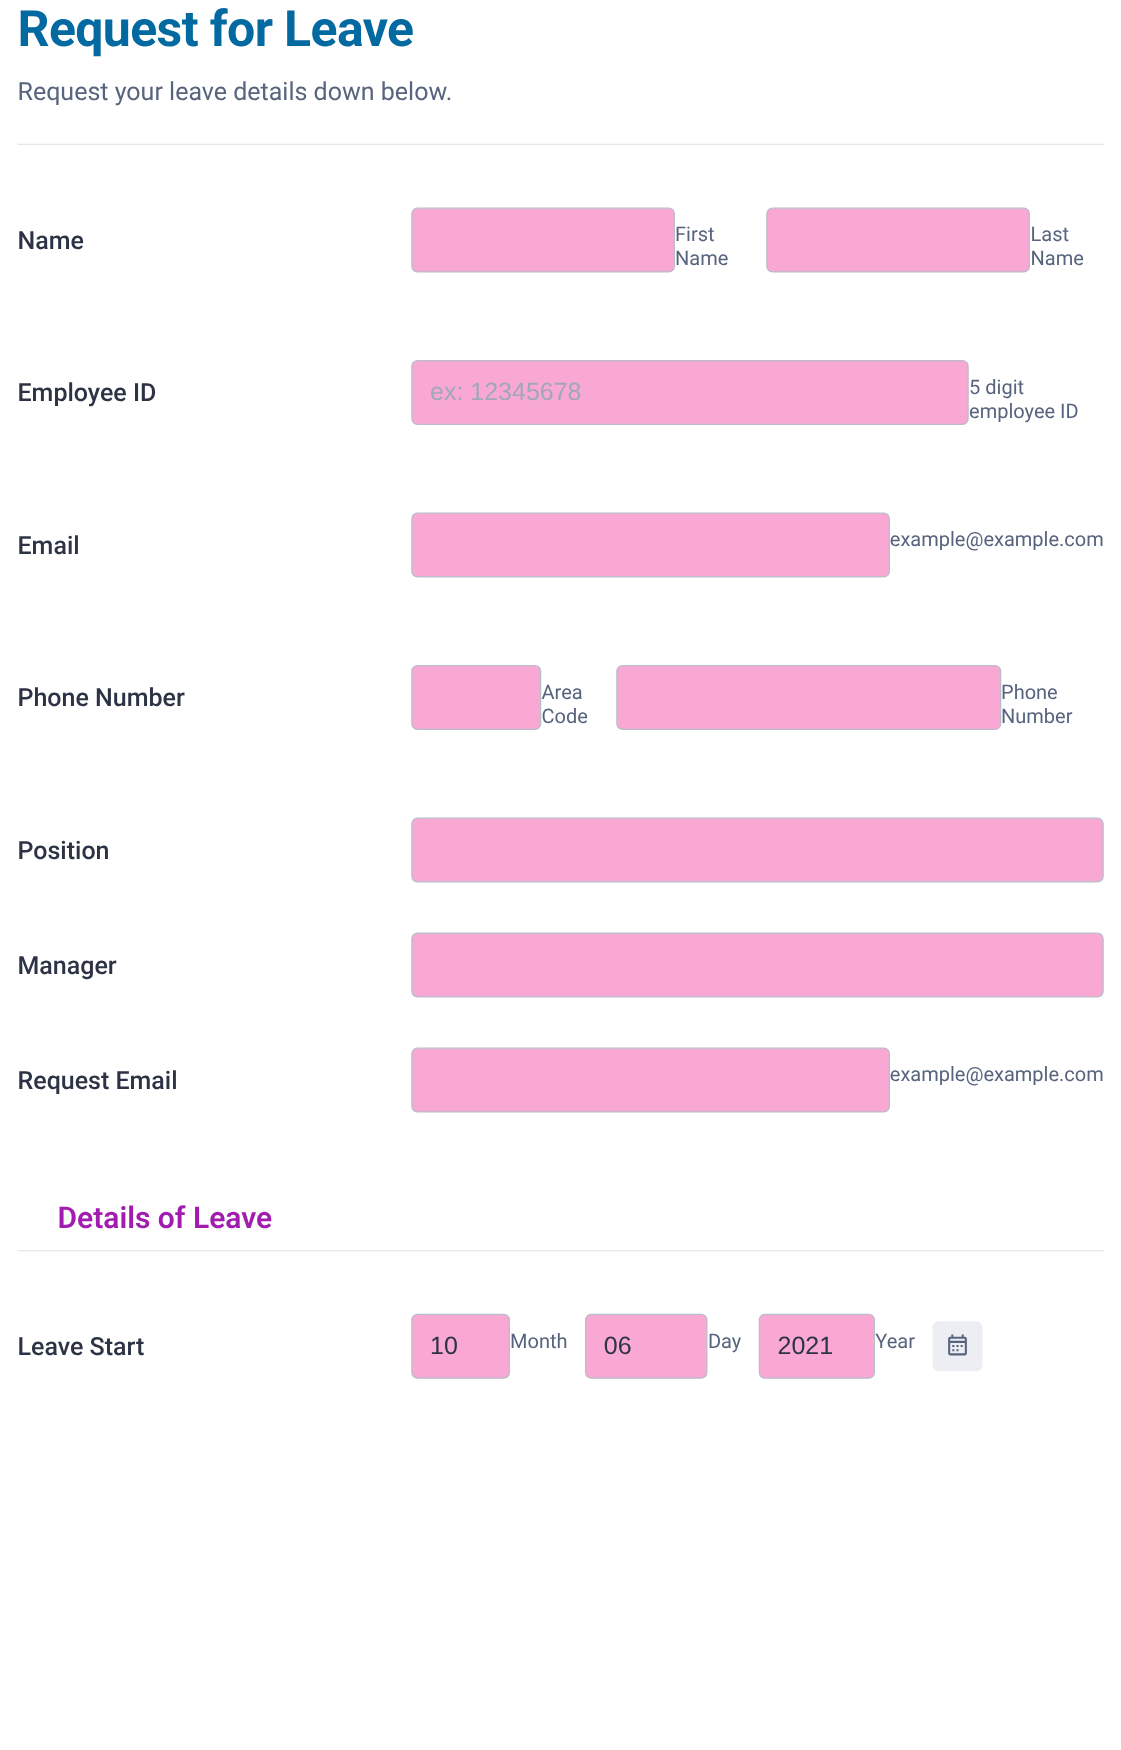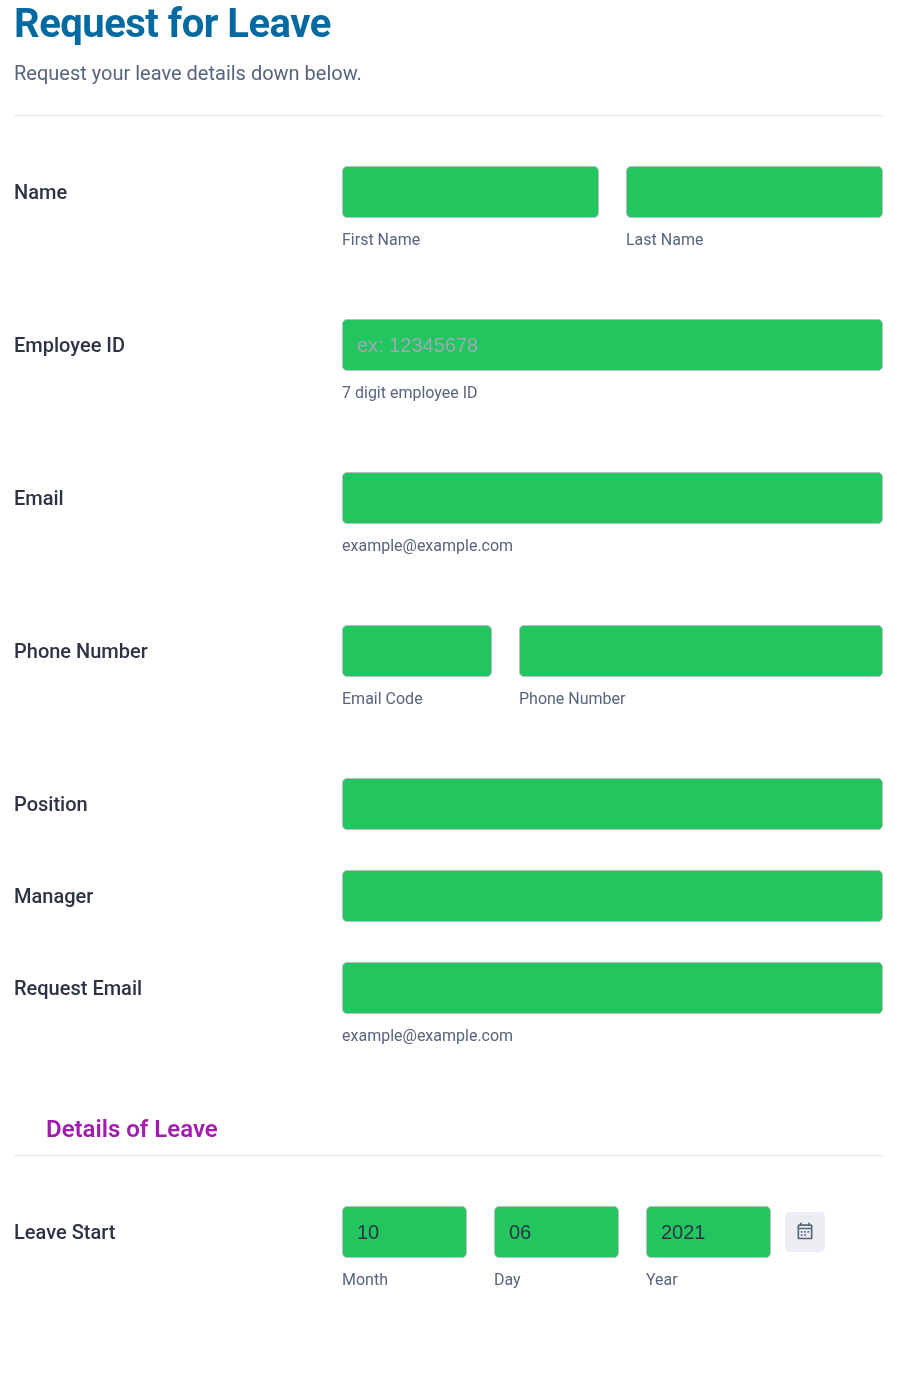--- a/index.html
+++ b/index.html
@@ -54,38 +54,37 @@
     .input-col {
       flex: 1;
     }
     .input-grid {
       display: flex;
       gap: 14px;
     }
     .input-group {
       flex: 1;
       display: flex;
-      flex-direction: column;
-      margin-left: 13px;
+      flex-direction: row;
     }
     .input-group.narrow {
       flex: 0 0 150px;
     }
     .input-group.date-narrow {
       flex: 0 0 125px;
     }
     input[type="text"] {
       width: 100%;
       height: 52px;
       border: 1px solid #b8bdc9;
       border-radius: 5px;
       padding: 0 14px;
       font-size: 20px;
       color: #2c3345;
-      background: #22c55e;
+      background: #f9a8d4;
     }
     input[type="text"]::placeholder {
       color: #a0a7b8;
     }
     .sublabel {
       font-size: 16px;
       color: #57647e;
       margin-top: 12px;
     }
     .section-header {
@@ -149,21 +148,21 @@
     </div>
   </div>
 
   <div class="form-row">
     <div class="label-col">
       <label>Employee ID</label>
     </div>
     <div class="input-col">
       <div class="input-group">
         <input type="text" placeholder="ex: 12345678" style="">
-        <span class="sublabel">7 digit employee ID</span>
+        <span class="sublabel">5 digit employee ID</span>
       </div>
     </div>
   </div>
 
   <div class="form-row">
     <div class="label-col">
       <label>Email</label>
     </div>
     <div class="input-col">
       <div class="input-group">
@@ -174,21 +173,21 @@
   </div>
 
   <div class="form-row">
     <div class="label-col">
       <label>Phone Number</label>
     </div>
     <div class="input-col">
       <div class="input-grid">
         <div class="input-group narrow">
           <input type="text" value="" style="">
-          <span class="sublabel">Email Code</span>
+          <span class="sublabel">Area Code</span>
         </div>
         <div class="input-group">
           <input type="text" value="" style="">
           <span class="sublabel">Phone Number</span>
         </div>
       </div>
     </div>
   </div>
 
   <div class="form-row tight">

